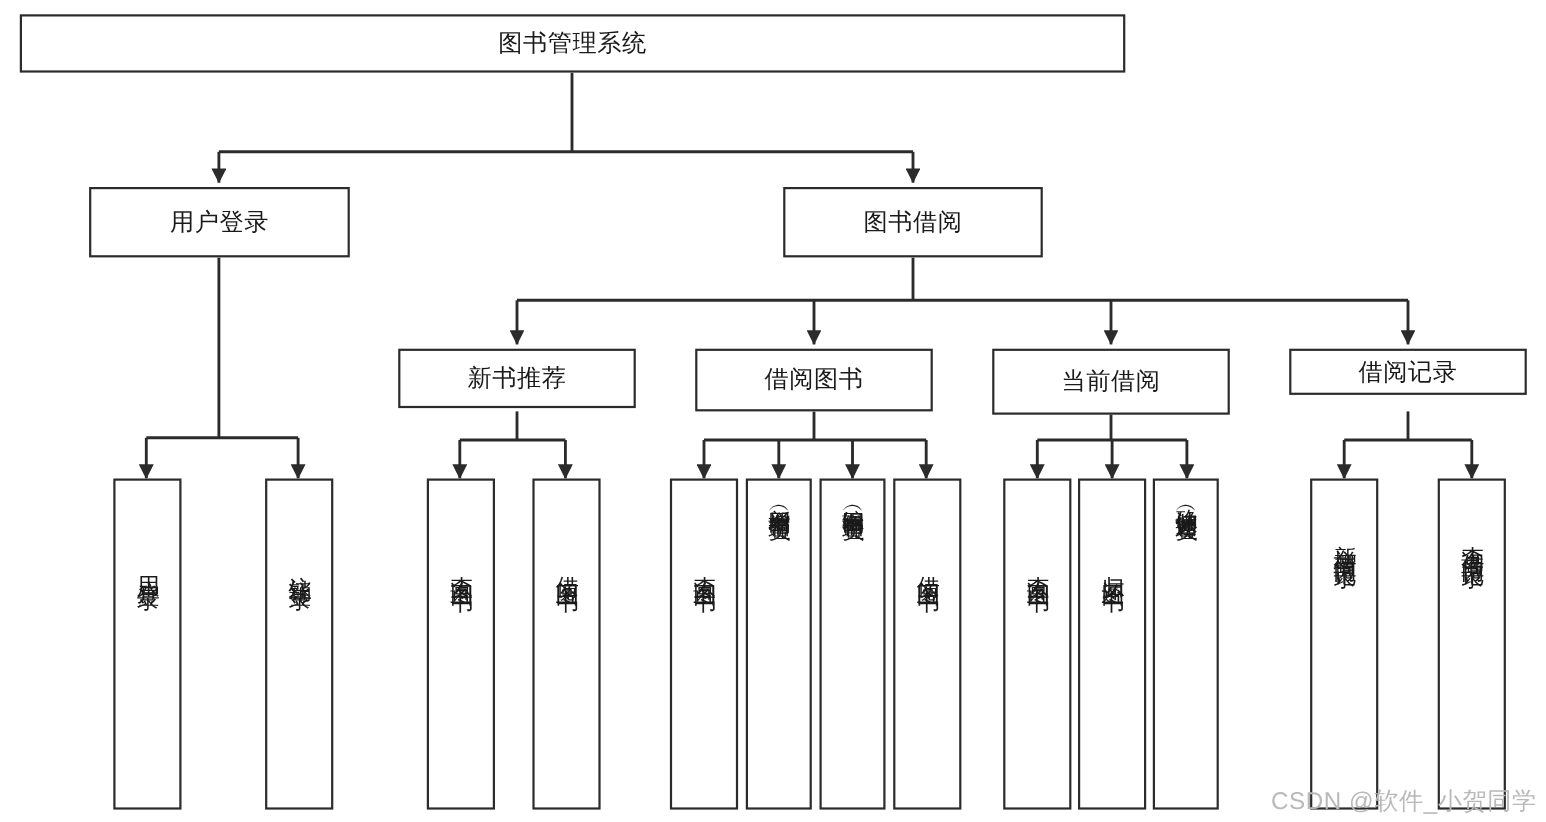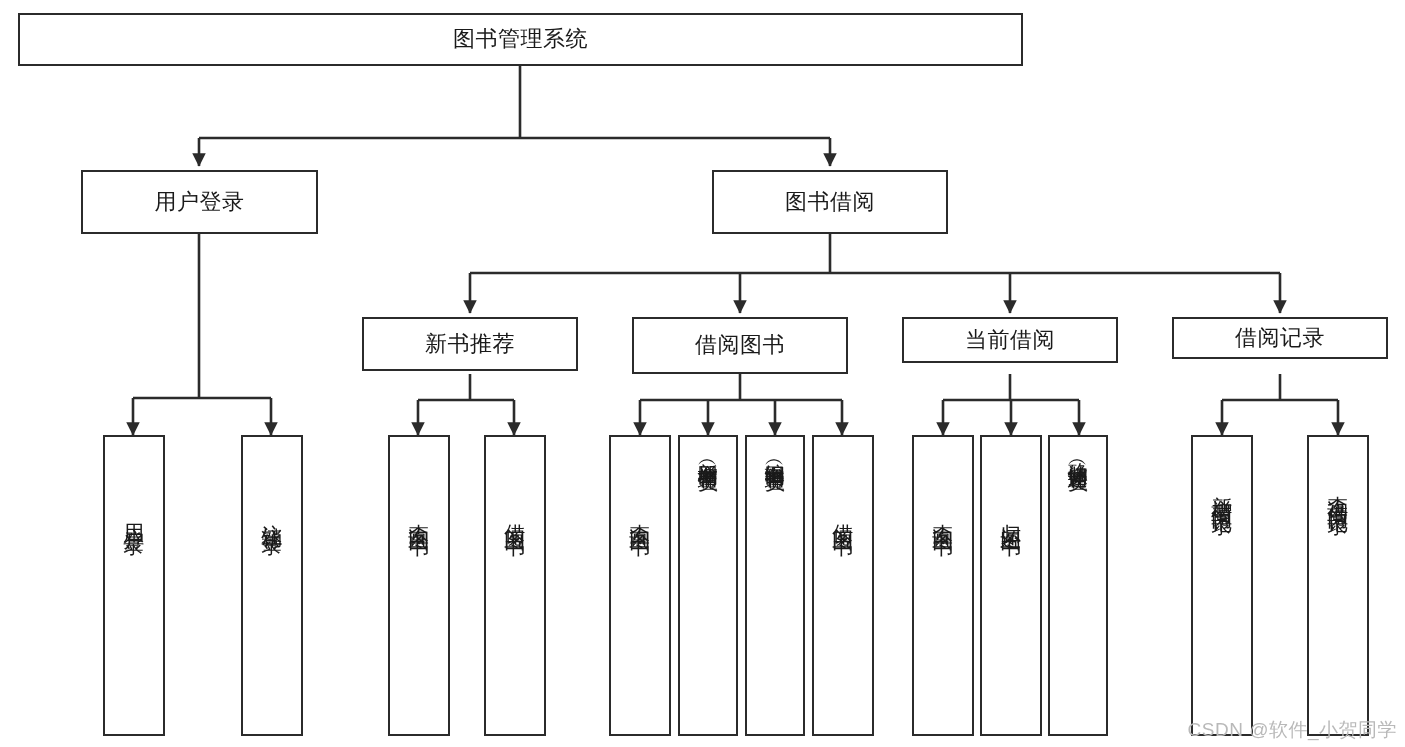--- a/index.html
+++ b/index.html
@@ -62,21 +62,21 @@
   }
   .node.vertical.tall-label .node-label {
     font-size: 20px;
     letter-spacing: 1.5px;
     max-height: 282px;
   }
   #watermark {
     position: absolute;
     right: 8px;
     bottom: 4px;
-    font-size: 19px;
+    font-size: 22px;
     color: #b9b9b9;
     font-family: "Liberation Sans", "DejaVu Sans", sans-serif;
     white-space: nowrap;
     letter-spacing: 0.5px;
   }
 </style>
 </head>
 <body>
 
 <div id="diagram-root">
@@ -144,21 +144,21 @@
   </div>
 
   <div class="node horizontal" style="left:362px; top:317px; width:216px; height:54px;">
     <span class="node-label">新书推荐</span>
   </div>
 
   <div class="node horizontal" style="left:632px; top:317px; width:216px; height:57px;">
     <span class="node-label">借阅图书</span>
   </div>
 
-  <div class="node horizontal" style="left:902px; top:317px; width:216px; height:46px;">
+  <div class="node horizontal" style="left:902px; top:317px; width:216px; height:60px;">
     <span class="node-label">当前借阅</span>
   </div>
 
   <div class="node horizontal" style="left:1172px; top:317px; width:216px; height:42px;">
     <span class="node-label">借阅记录</span>
   </div>
 
   <div class="node vertical" style="left:103px; top:435px; width:62px; height:301px; padding-top:70px;">
     <span class="node-label">用户登录</span>
   </div>

